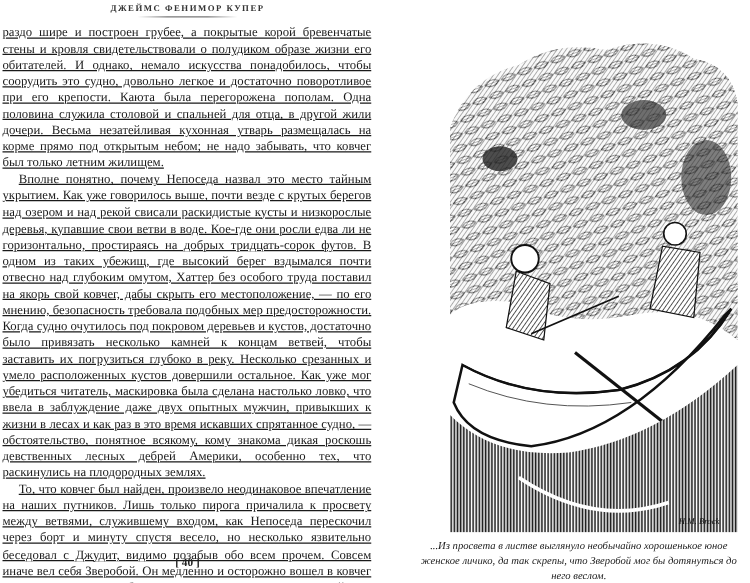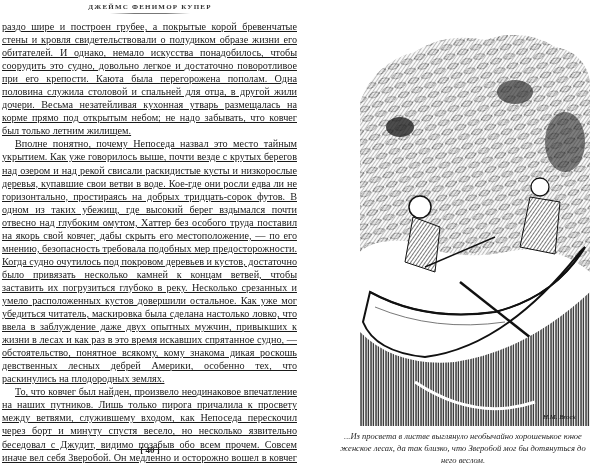--- a/index.html
+++ b/index.html
@@ -67,14 +67,14 @@
 
       <line x1="105" y1="260" x2="200" y2="335" stroke="#111" stroke-width="2.5"></line>
       <line x1="70" y1="245" x2="140" y2="215" stroke="#111" stroke-width="1.5"></line>
 
       <path d="M5 310 Q40 345 100 340 Q170 330 235 270 L235 404 L5 404 Z" fill="url(#vhatch)"></path>
       <path d="M60 360 Q120 400 180 380" fill="none" stroke="#fff" stroke-width="3"></path>
 
       <text x="188" y="397" font-family="Liberation Serif, serif" font-style="italic" font-size="7" fill="#111">H.M. Brock</text>
     </svg>
   </div>
-  <div class="caption">...Из просвета в листве выглянуло необычайно хорошенькое юное женское лесах, да так близко, что Зверобой мог бы дотянуться до него веслом.</div>
+  <div class="caption">...Из просвета в листве выглянуло необычайно хорошенькое юное женское личико, да так скрепы, что Зверобой мог бы дотянуться до него веслом.</div>
 </div>
 
 </body></html>

